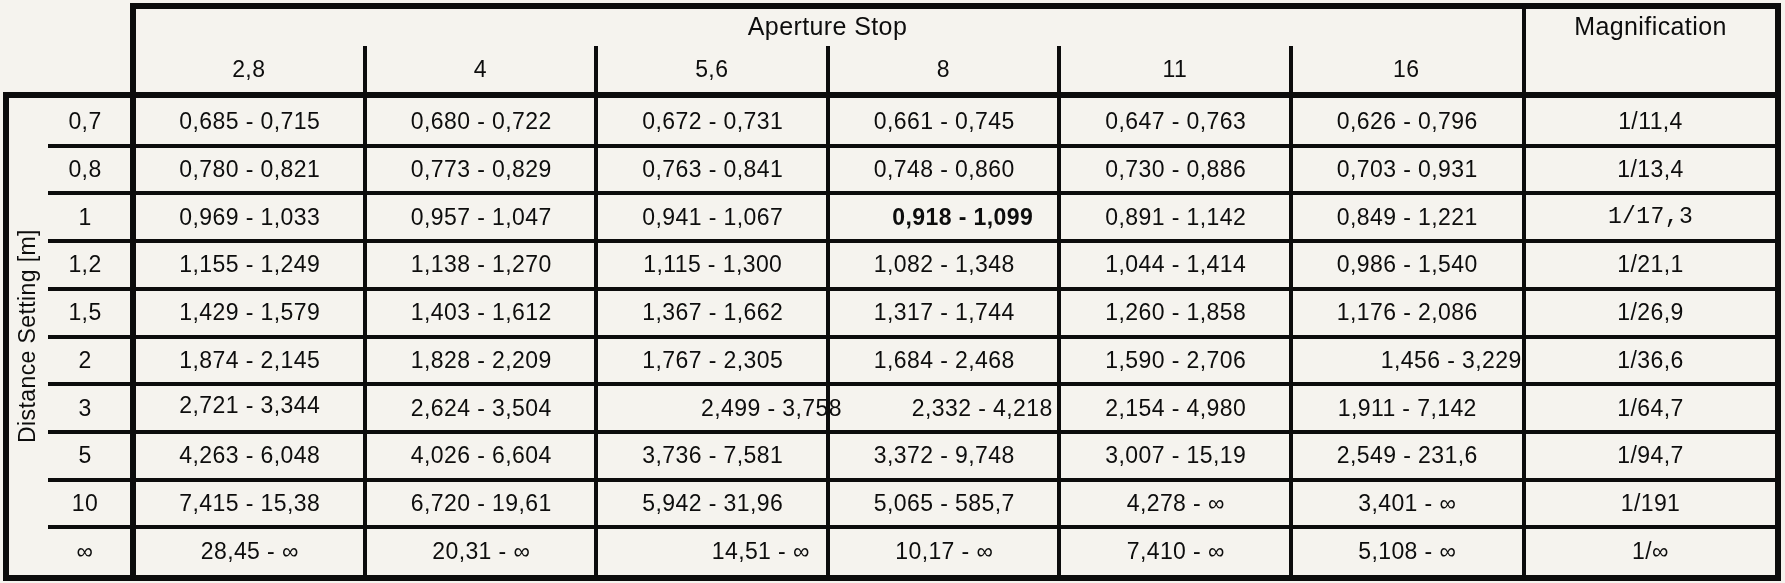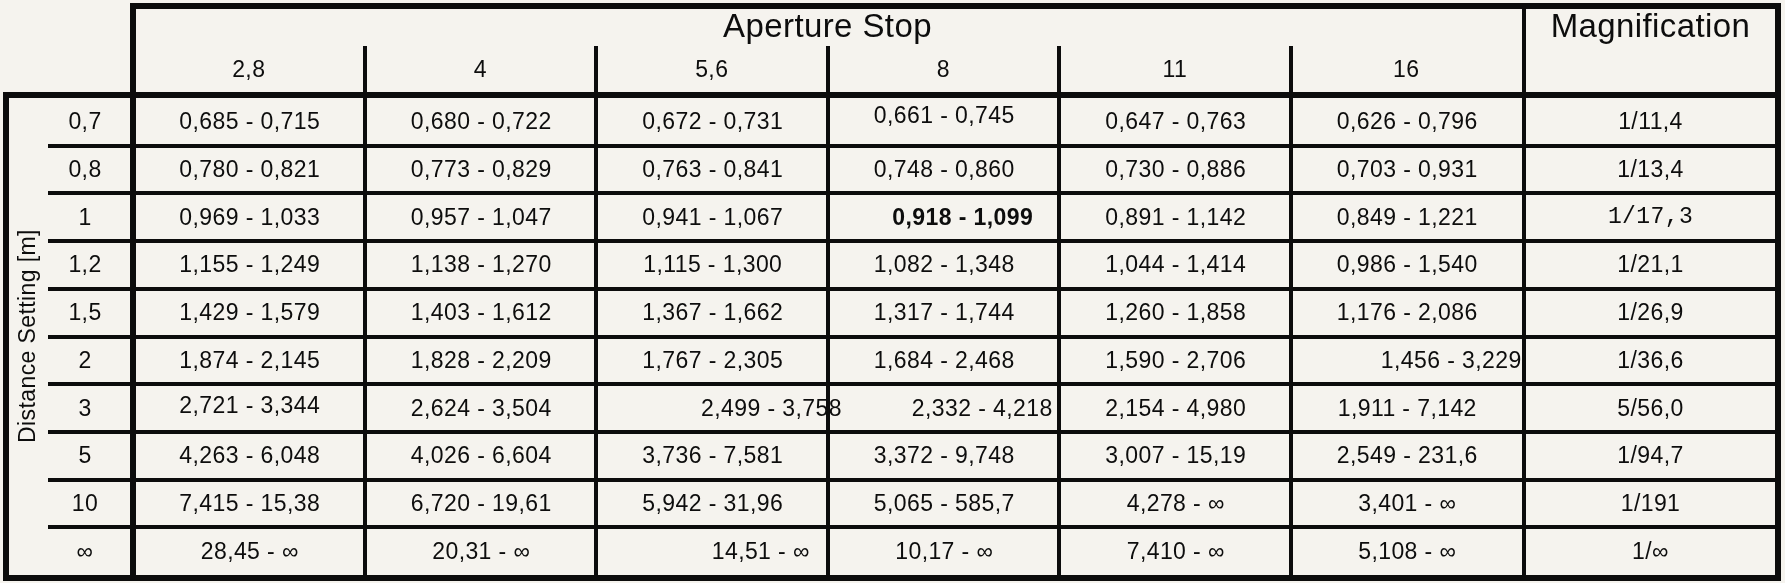--- a/index.html
+++ b/index.html
@@ -16,21 +16,21 @@
   .ln { position: absolute; background: #0c0c0c; }
   .cell {
     position: absolute;
     display: flex;
     align-items: center;
     justify-content: center;
     font-size: 23px;
     letter-spacing: 0.4px;
     white-space: nowrap;
   }
-  .hdr { font-size: 33px; }
+  .hdr { font-size: 25px; }
   .vlabel {
     position: absolute;
     transform: translate(-50%, -50%) rotate(-90deg);
     transform-origin: center;
     font-size: 23px;
     letter-spacing: 0.4px;
     white-space: nowrap;
   }
 </style>
 </head>
@@ -71,21 +71,21 @@
       <div class="cell" style="left: 133px; top: 46px; width: 231.5px; height: 46px;">2,8</div>
       <div class="cell" style="left: 364.5px; top: 46px; width: 231.5px; height: 46px;">4</div>
       <div class="cell" style="left: 596px; top: 46px; width: 231.5px; height: 46px;">5,6</div>
       <div class="cell" style="left: 827.5px; top: 46px; width: 231.5px; height: 46px;">8</div>
       <div class="cell" style="left: 1059px; top: 46px; width: 231.5px; height: 46px;">11</div>
       <div class="cell" style="left: 1290.5px; top: 46px; width: 231.5px; height: 46px;">16</div>
       <div class="cell" style="left: 40px; top: 98px; width: 90px; height: 47.7px;">0,7</div>
       <div class="cell" style="left: 136px; top: 98px; width: 227.5px; height: 47.7px;">0,685 - 0,715</div>
       <div class="cell" style="left: 367.5px; top: 98px; width: 227.5px; height: 47.7px;">0,680 - 0,722</div>
       <div class="cell" style="left: 599px; top: 98px; width: 227.5px; height: 47.7px;">0,672 - 0,731</div>
-      <div class="cell" style="left: 830.5px; top: 92px; width: 227.5px; height: 47.7px;">0,661 - 0,745</div>
+      <div class="cell" style="left: 830.5px; top: 98px; width: 227.5px; height: 47.7px;">0,661 - 0,745</div>
       <div class="cell" style="left: 1062px; top: 98px; width: 227.5px; height: 47.7px;">0,647 - 0,763</div>
       <div class="cell" style="left: 1293.5px; top: 98px; width: 227.5px; height: 47.7px;">0,626 - 0,796</div>
       <div class="cell" style="left: 1526px; top: 98px; width: 249px; height: 47.7px;">1/11,4</div>
       <div class="cell" style="left: 40px; top: 145.7px; width: 90px; height: 47.7px;">0,8</div>
       <div class="cell" style="left: 136px; top: 145.7px; width: 227.5px; height: 47.7px;">0,780 - 0,821</div>
       <div class="cell" style="left: 367.5px; top: 145.7px; width: 227.5px; height: 47.7px;">0,773 - 0,829</div>
       <div class="cell" style="left: 599px; top: 145.7px; width: 227.5px; height: 47.7px;">0,763 - 0,841</div>
       <div class="cell" style="left: 830.5px; top: 145.7px; width: 227.5px; height: 47.7px;">0,748 - 0,860</div>
       <div class="cell" style="left: 1062px; top: 145.7px; width: 227.5px; height: 47.7px;">0,730 - 0,886</div>
       <div class="cell" style="left: 1293.5px; top: 145.7px; width: 227.5px; height: 47.7px;">0,703 - 0,931</div>
@@ -122,21 +122,21 @@
       <div class="cell" style="left: 1062px; top: 336.5px; width: 227.5px; height: 47.7px;">1,590 - 2,706</div>
       <div class="cell" style="left: 1293.5px; top: 336.5px; width: 227.5px; height: 47.7px; padding-left: 44px;">1,456 - 3,229</div>
       <div class="cell" style="left: 1526px; top: 336.5px; width: 249px; height: 47.7px;">1/36,6</div>
       <div class="cell" style="left: 40px; top: 384.2px; width: 90px; height: 47.7px;">3</div>
       <div class="cell" style="left: 136px; top: 382px; width: 227.5px; height: 47.7px;">2,721 - 3,344</div>
       <div class="cell" style="left: 367.5px; top: 384.2px; width: 227.5px; height: 47.7px;">2,624 - 3,504</div>
       <div class="cell" style="left: 599px; top: 384.2px; width: 259px; height: 47.7px; margin-left: 43px;">2,499 - 3,758</div>
       <div class="cell" style="left: 830.5px; top: 384.2px; width: 227.5px; height: 47.7px; padding-left: 38px;">2,332 - 4,218</div>
       <div class="cell" style="left: 1062px; top: 384.2px; width: 227.5px; height: 47.7px;">2,154 - 4,980</div>
       <div class="cell" style="left: 1293.5px; top: 384.2px; width: 227.5px; height: 47.7px;">1,911 - 7,142</div>
-      <div class="cell" style="left: 1526px; top: 384.2px; width: 249px; height: 47.7px;">5/56,0</div>
+      <div class="cell" style="left: 1526px; top: 384.2px; width: 249px; height: 47.7px;">1/64,7</div>
       <div class="cell" style="left: 40px; top: 431.9px; width: 90px; height: 47.7px;">5</div>
       <div class="cell" style="left: 136px; top: 431.9px; width: 227.5px; height: 47.7px;">4,263 - 6,048</div>
       <div class="cell" style="left: 367.5px; top: 431.9px; width: 227.5px; height: 47.7px;">4,026 - 6,604</div>
       <div class="cell" style="left: 599px; top: 431.9px; width: 227.5px; height: 47.7px;">3,736 - 7,581</div>
       <div class="cell" style="left: 830.5px; top: 431.9px; width: 227.5px; height: 47.7px;">3,372 - 9,748</div>
       <div class="cell" style="left: 1062px; top: 431.9px; width: 227.5px; height: 47.7px;">3,007 - 15,19</div>
       <div class="cell" style="left: 1293.5px; top: 431.9px; width: 227.5px; height: 47.7px;">2,549 - 231,6</div>
       <div class="cell" style="left: 1526px; top: 431.9px; width: 249px; height: 47.7px;">1/94,7</div>
       <div class="cell" style="left: 40px; top: 479.6px; width: 90px; height: 47.7px;">10</div>
       <div class="cell" style="left: 136px; top: 479.6px; width: 227.5px; height: 47.7px;">7,415 - 15,38</div>

